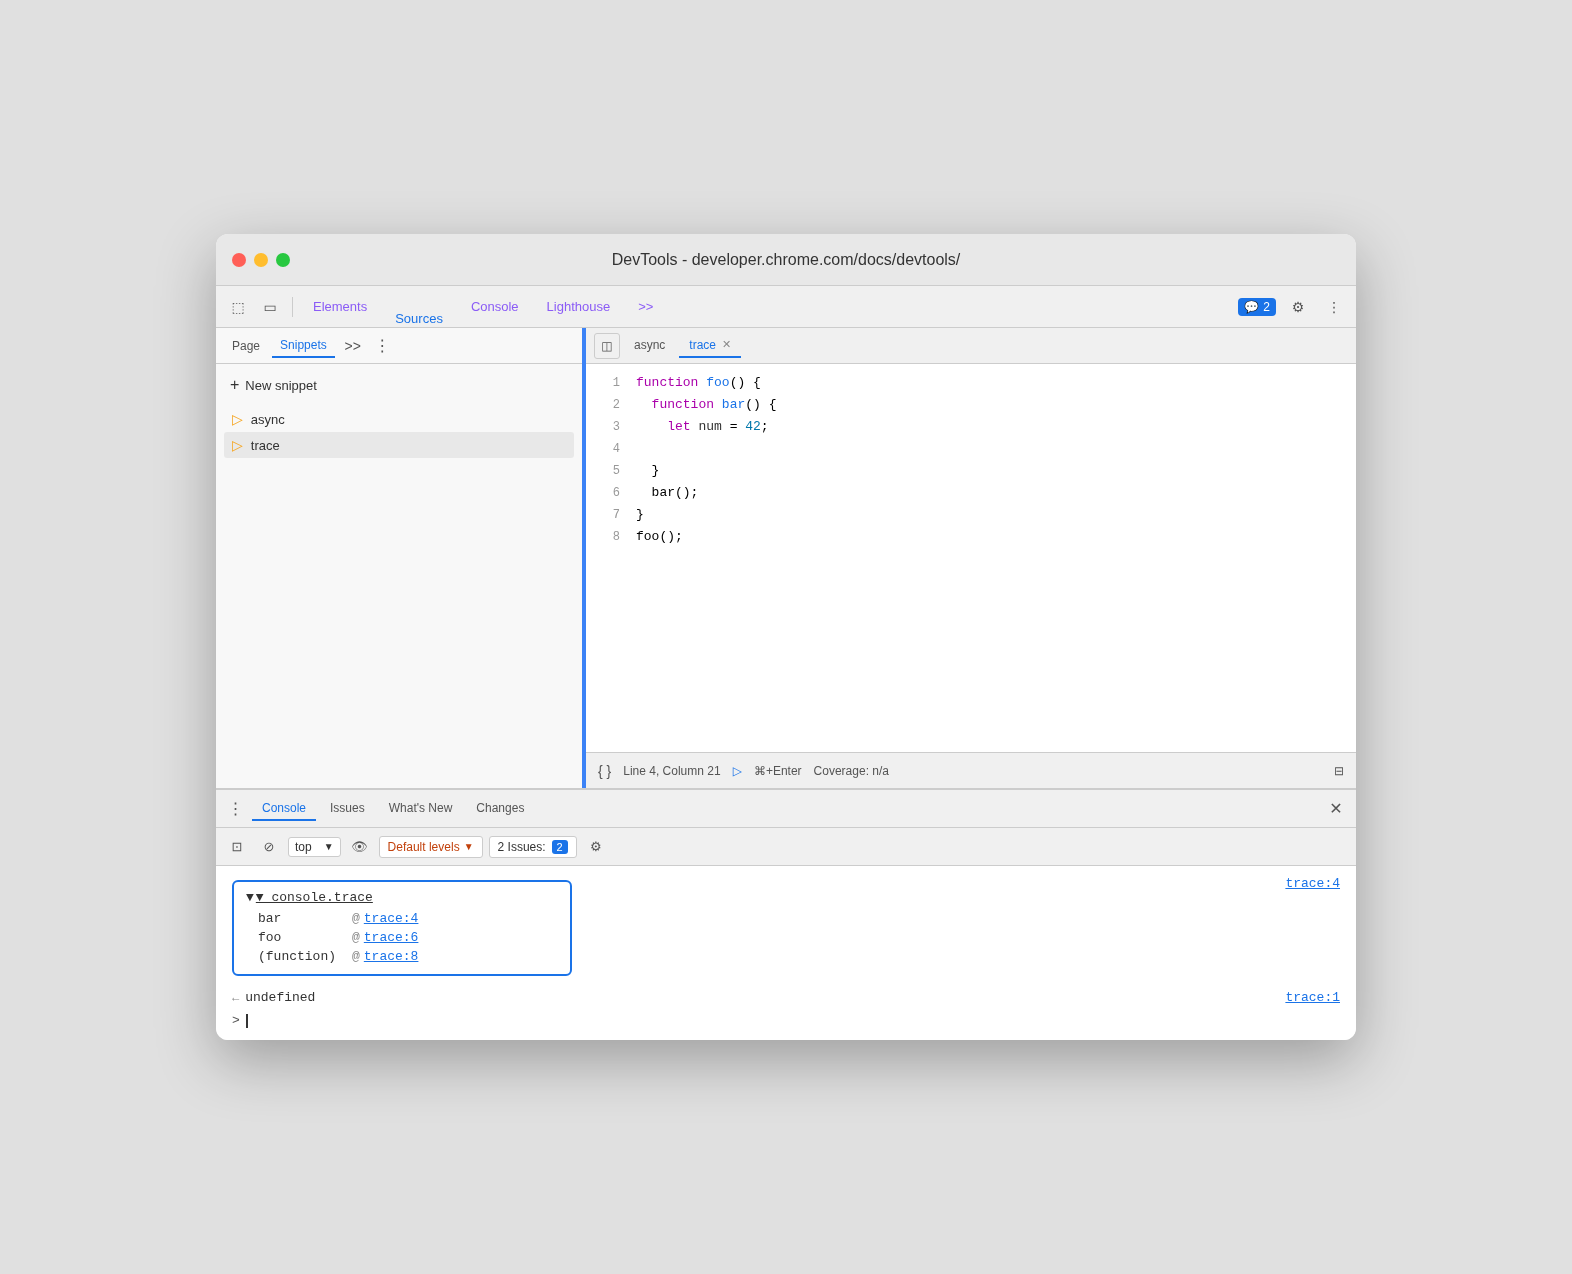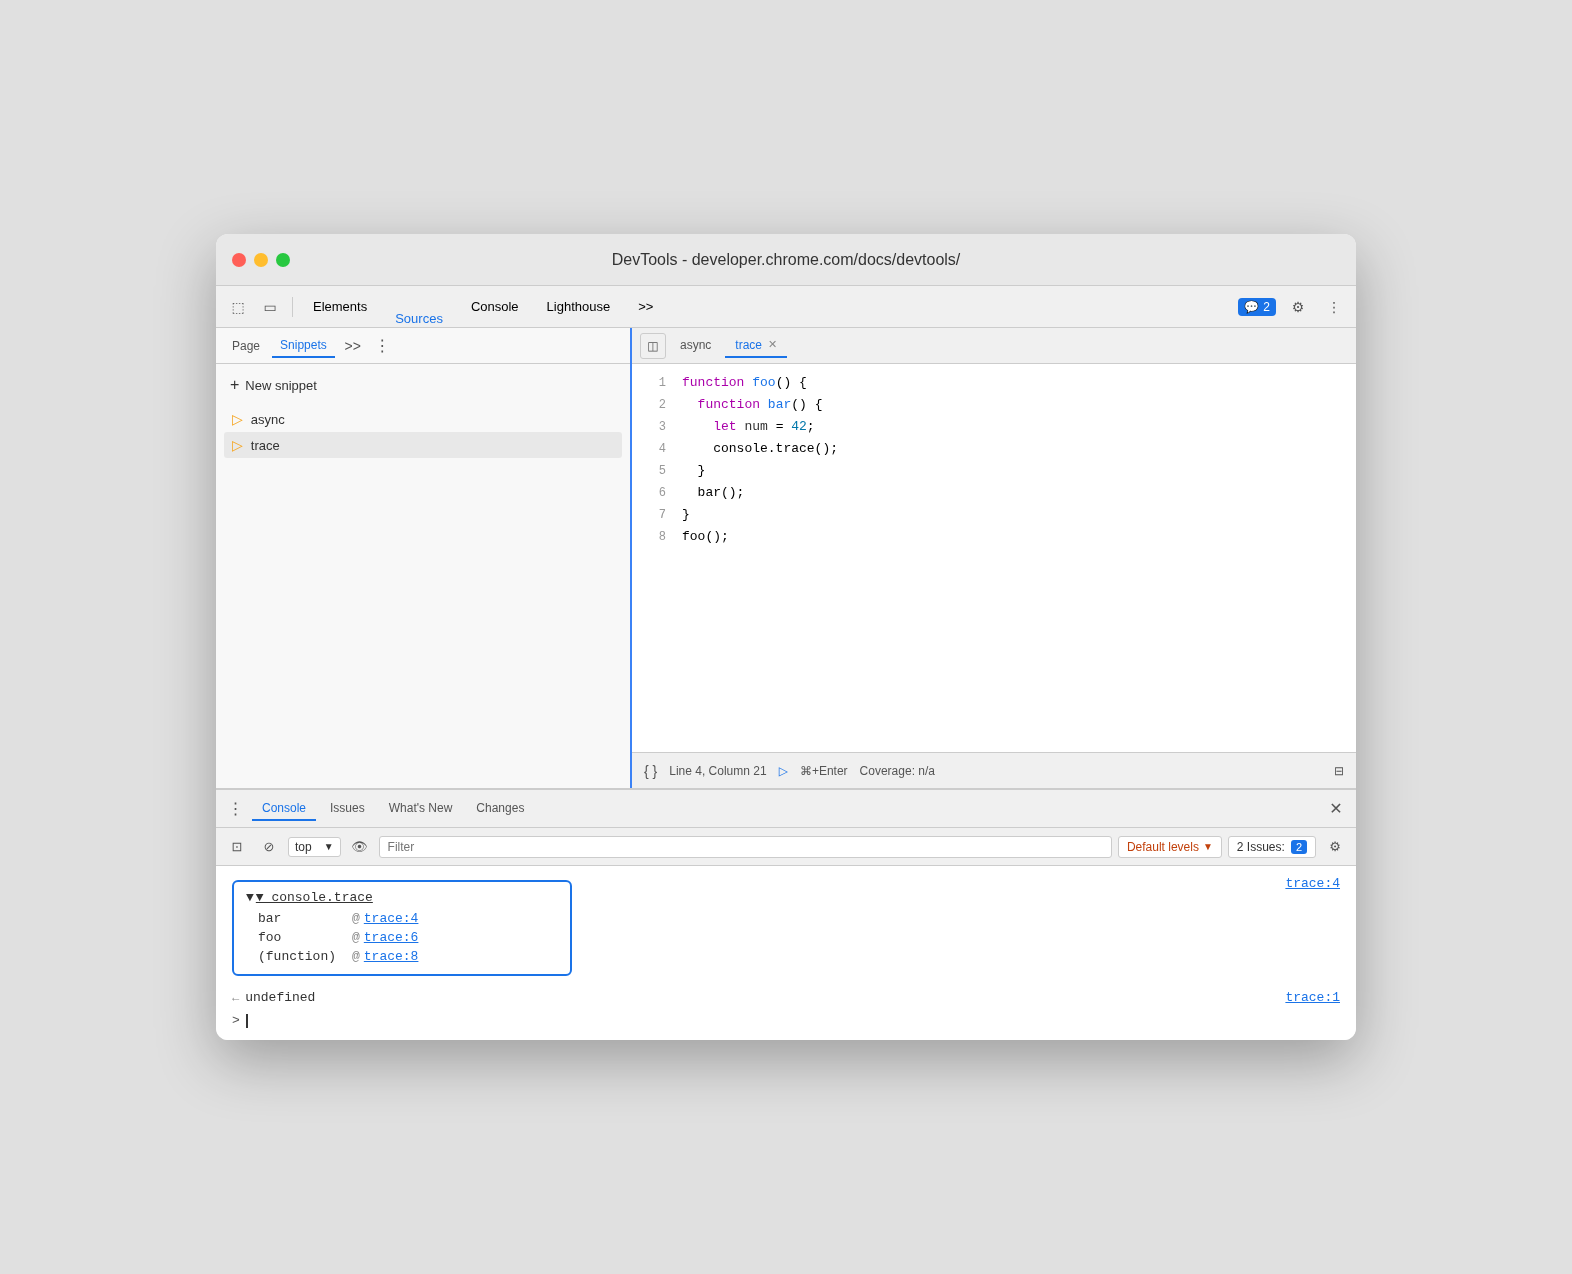--- a/index.html
+++ b/index.html
@@ -73,21 +73,21 @@
     }
     .toolbar-divider {
       width: 1px;
       height: 20px;
       background: #ccc;
       margin: 0 4px;
     }
     .main-tab {
       padding: 6px 12px;
       font-size: 13px;
-      color: #000000;
+      color: #8b5cf6;
       cursor: pointer;
       border-bottom: 2px solid transparent;
       margin-bottom: -1px;
     }
     .main-tab.active {
       color: #1a73e8;
       border-bottom-color: #1a73e8;
       margin-top: 25px;
     }
     .toolbar-right {
@@ -108,22 +108,22 @@
     }
 
     
     .content-area {
       display: flex;
       height: 460px;
     }
 
     
     .sidebar {
-      width: 416px;
-      border-right: 2px solid #3b82f6;
+      width: 370px;
+      border-right: 4px solid #3b82f6;
       background: #f8f8f8;
       display: flex;
       flex-direction: column;
     }
     .sidebar-tabs {
       display: flex;
       align-items: center;
       padding: 0 8px;
       height: 36px;
       border-bottom: 1px solid #ccc;
@@ -546,21 +546,20 @@
         <div class="code-line">
           <span class="line-number">2</span>
           <span class="line-content">&nbsp;&nbsp;<span class="kw-function">function</span> <span style="color:#1a73e8;">bar</span>() {</span>
         </div>
         <div class="code-line">
           <span class="line-number">3</span>
           <span class="line-content">&nbsp;&nbsp;&nbsp;&nbsp;<span class="kw-let">let</span> <span style="color:#333;">num</span> = <span class="code-num">42</span>;</span>
         </div>
         <div class="code-line">
           <span class="line-number">4</span>
-          <span class="line-content">&nbsp;&nbsp;&nbsp;&nbsp;console.trace();</span>
         </div>
         <div class="code-line">
           <span class="line-number">5</span>
           <span class="line-content">&nbsp;&nbsp;}</span>
         </div>
         <div class="code-line">
           <span class="line-number">6</span>
           <span class="line-content">&nbsp;&nbsp;bar();</span>
         </div>
         <div class="code-line">
@@ -596,21 +595,20 @@
     </div>
 
     <div class="console-toolbar">
       <div class="console-btn">⊡</div>
       <div class="console-btn">⊘</div>
       <div class="top-selector">
         <span>top</span>
         <span class="chevron-down">▼</span>
       </div>
       <div class="console-btn">👁</div>
-      <input class="filter-input" placeholder="Filter" style="">
       <div class="levels-btn">
         <span>Default levels</span>
         <span class="chevron-down">▼</span>
       </div>
       <div class="issues-count-btn">
         <span>2 Issues:</span>
         <span class="issues-icon">2</span>
       </div>
       <div class="console-btn">⚙</div>
     </div>

